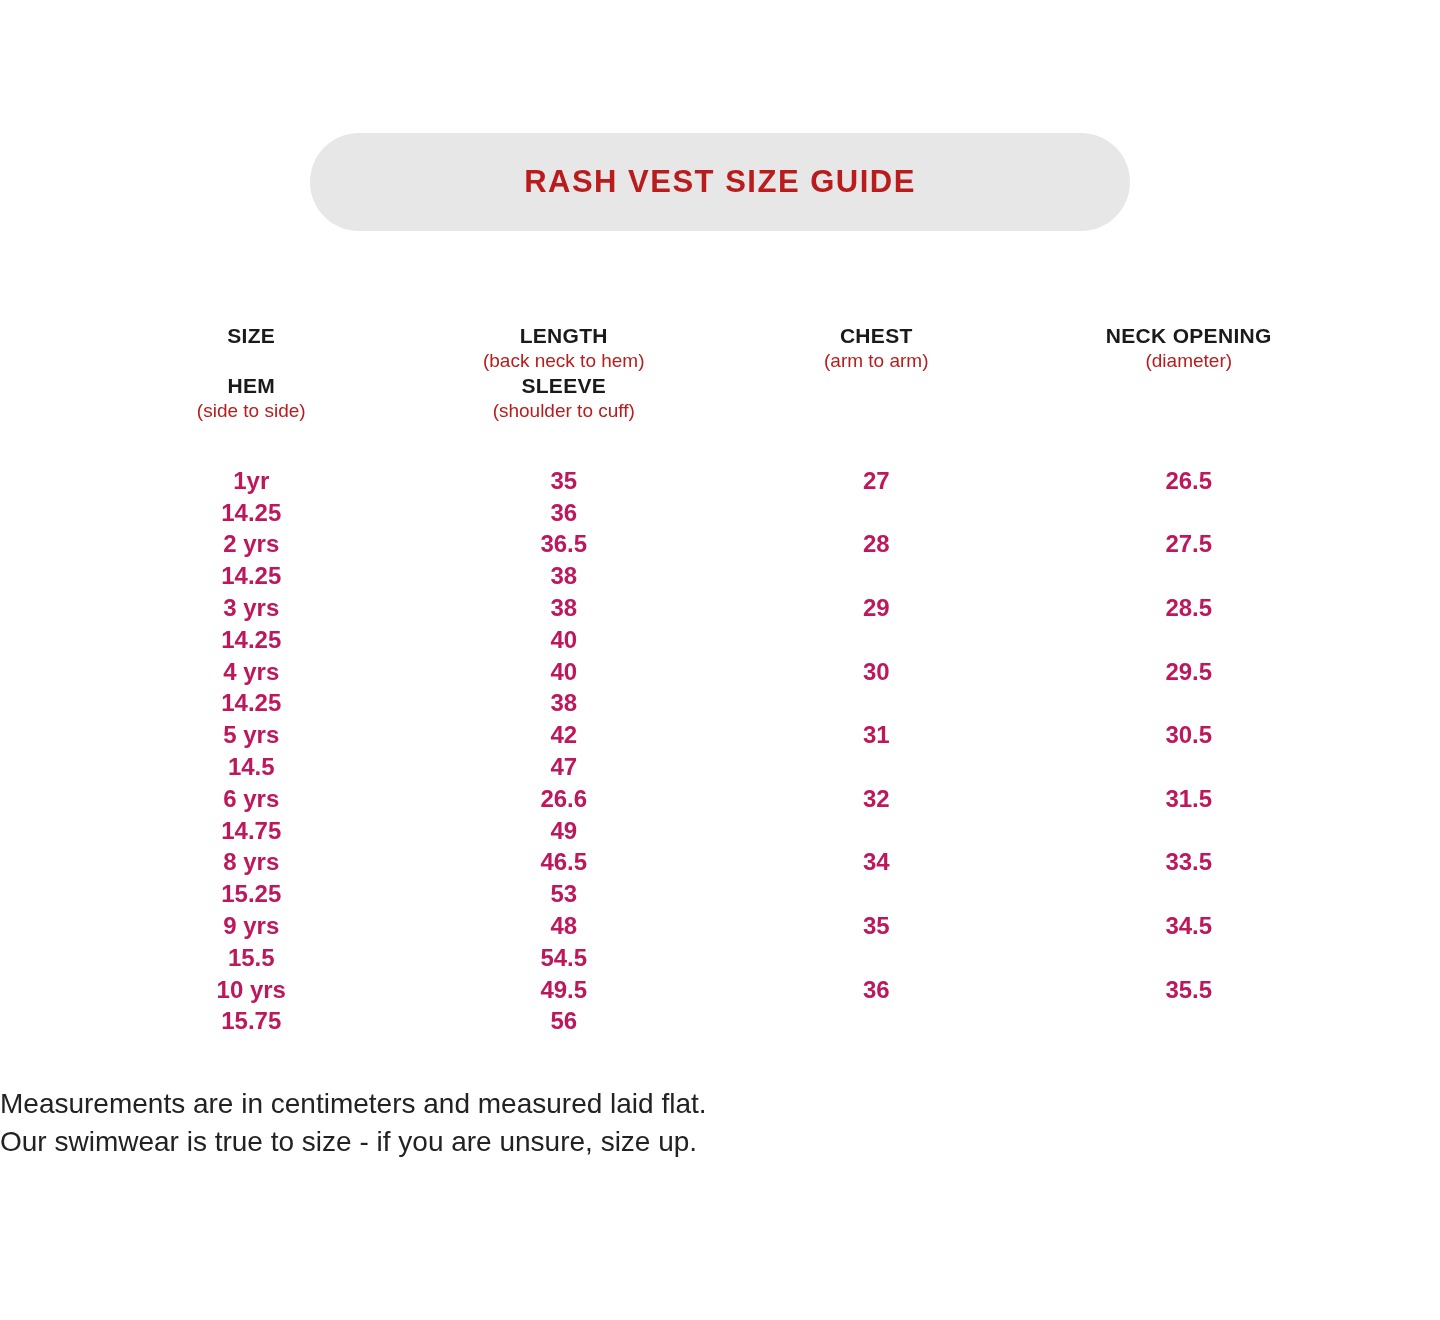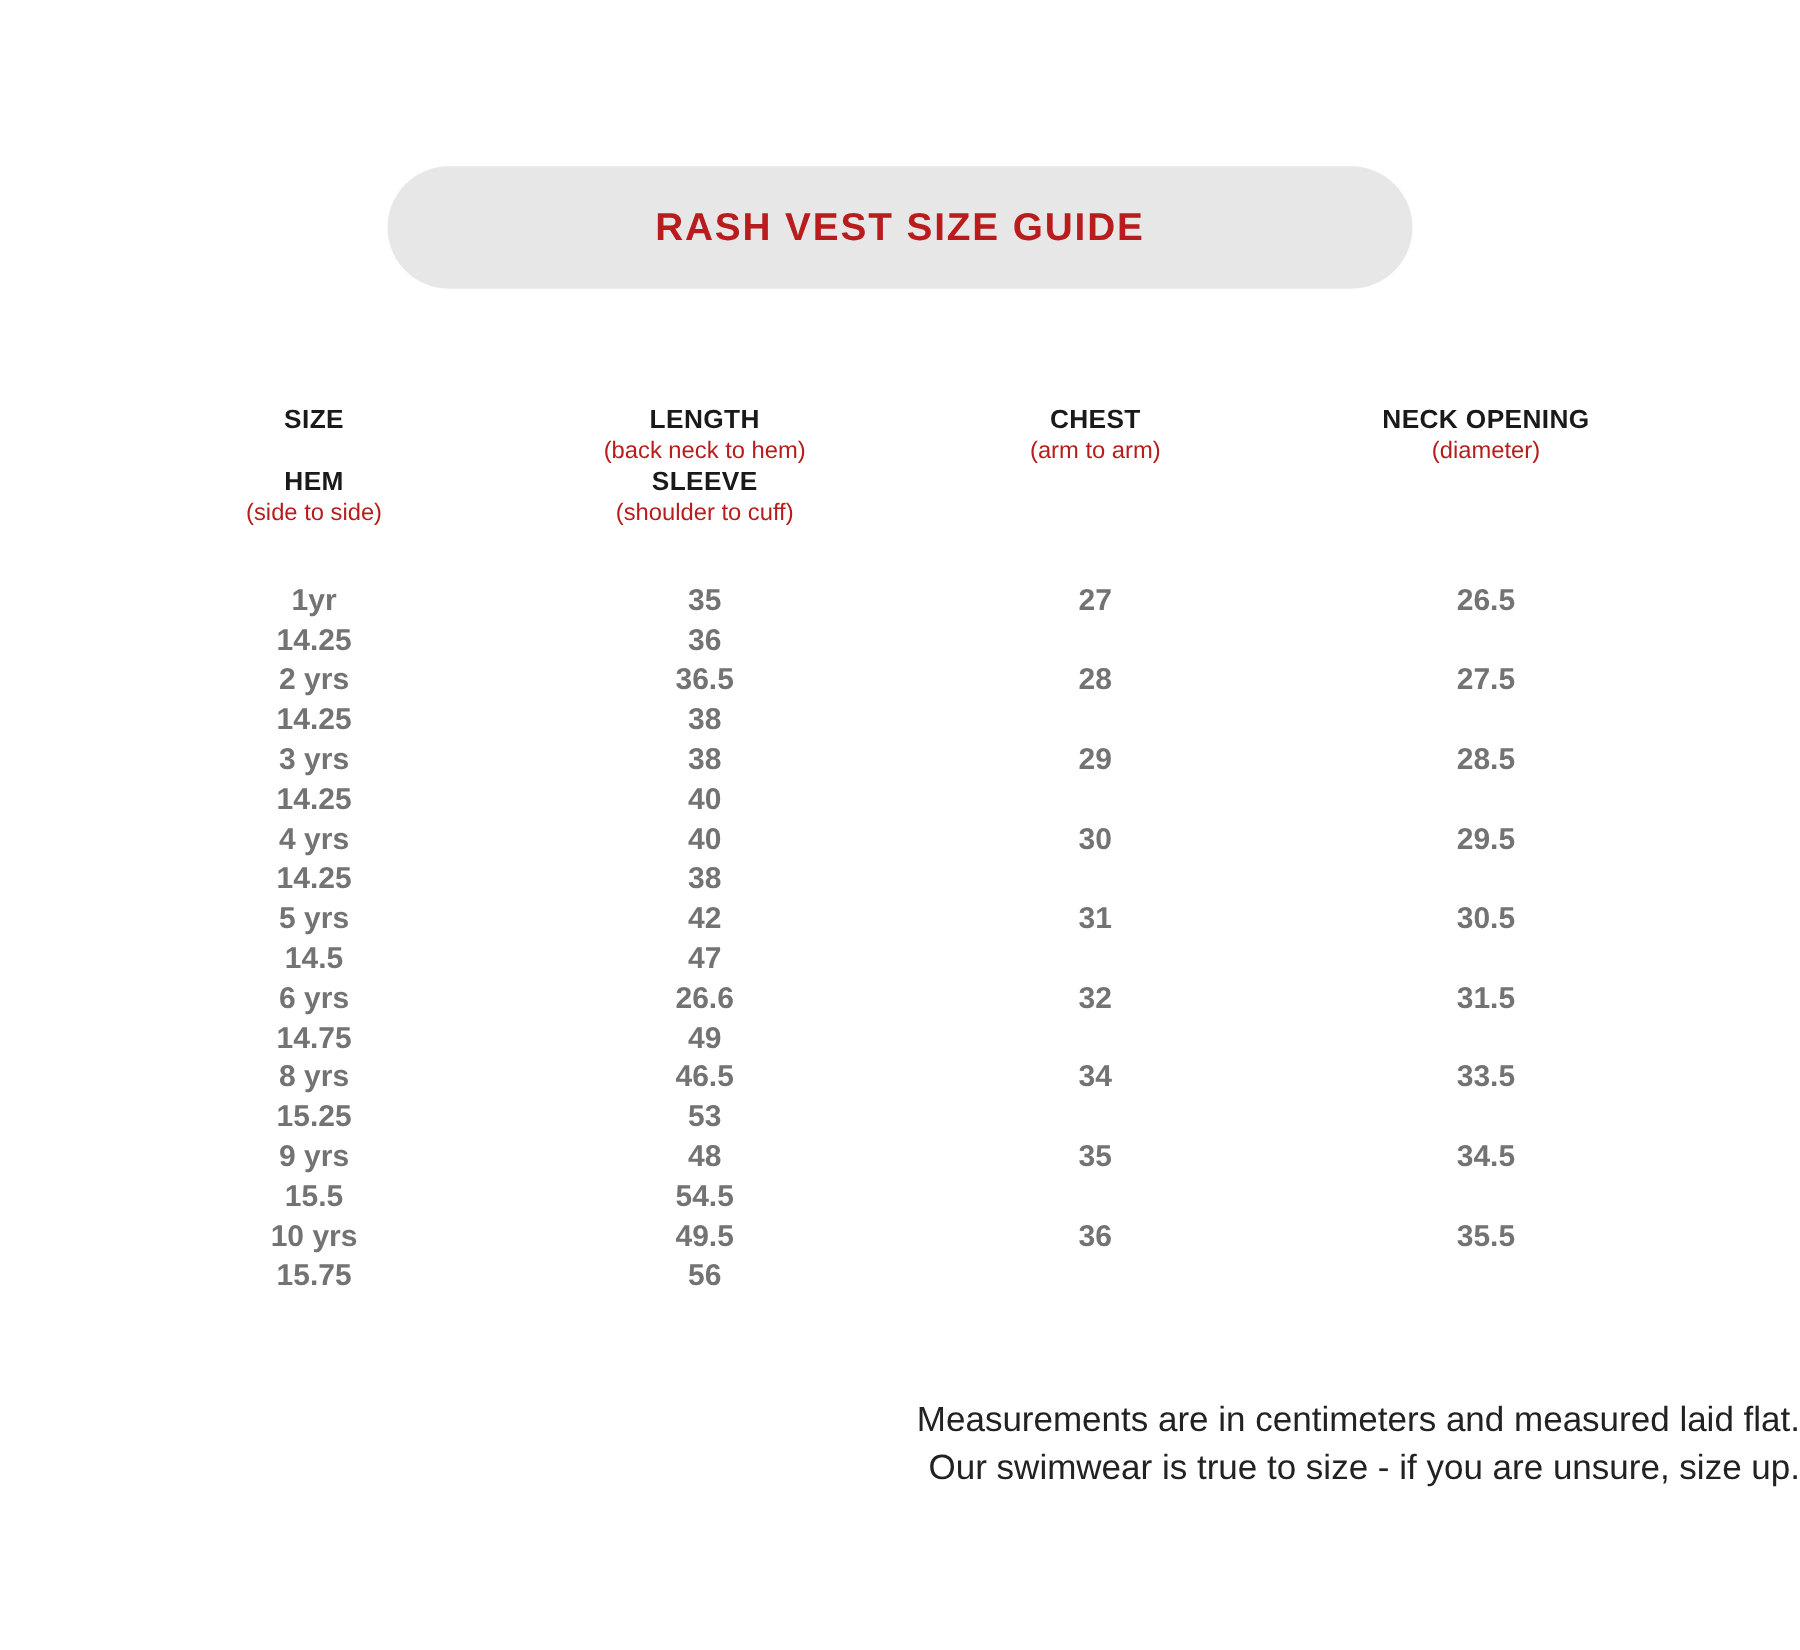--- a/index.html
+++ b/index.html
@@ -59,25 +59,25 @@
     margin-top: 42px;
   }
   .trow {
     height: 63.6px;
     align-items: center;
   }
   .cell {
     text-align: center;
     font-size: 24px;
     font-weight: bold;
-    color: #737373;
+    color: #be185d;
   }
   .footer {
-    margin-top: 80px;
-    text-align: right;
+    margin-top: 48px;
+    text-align: left;
     font-size: 28px;
     line-height: 38px;
     font-weight: normal;
     color: #222222;
   }
   .footer p { margin: 0; }
 </style>
 </head>
 <body>
 

